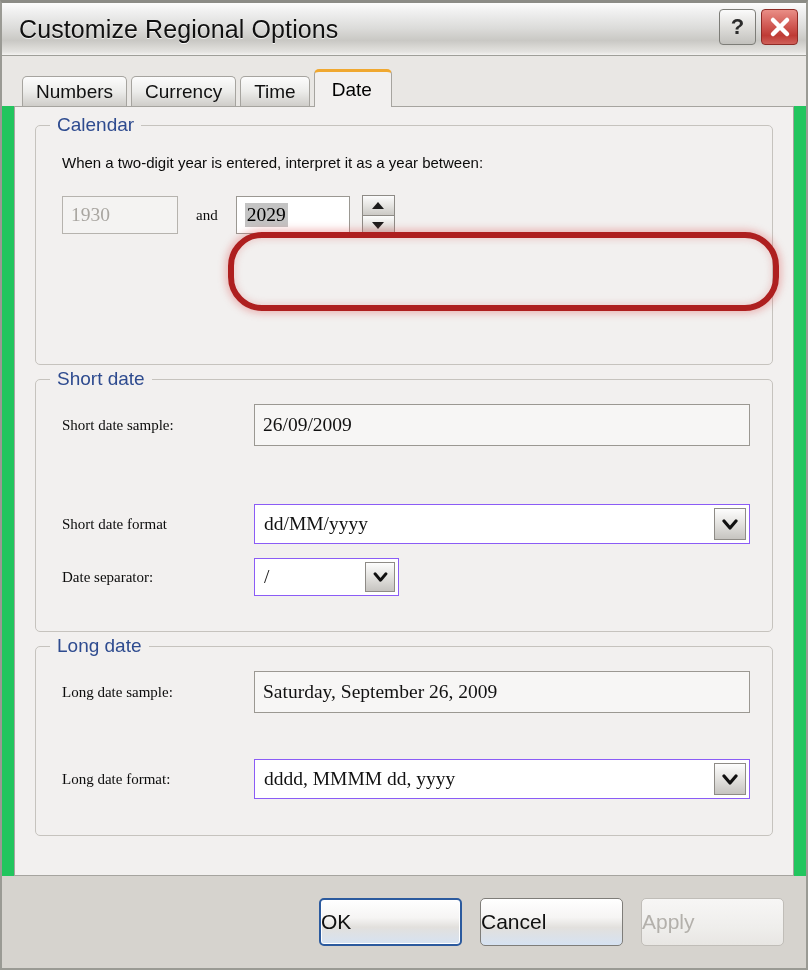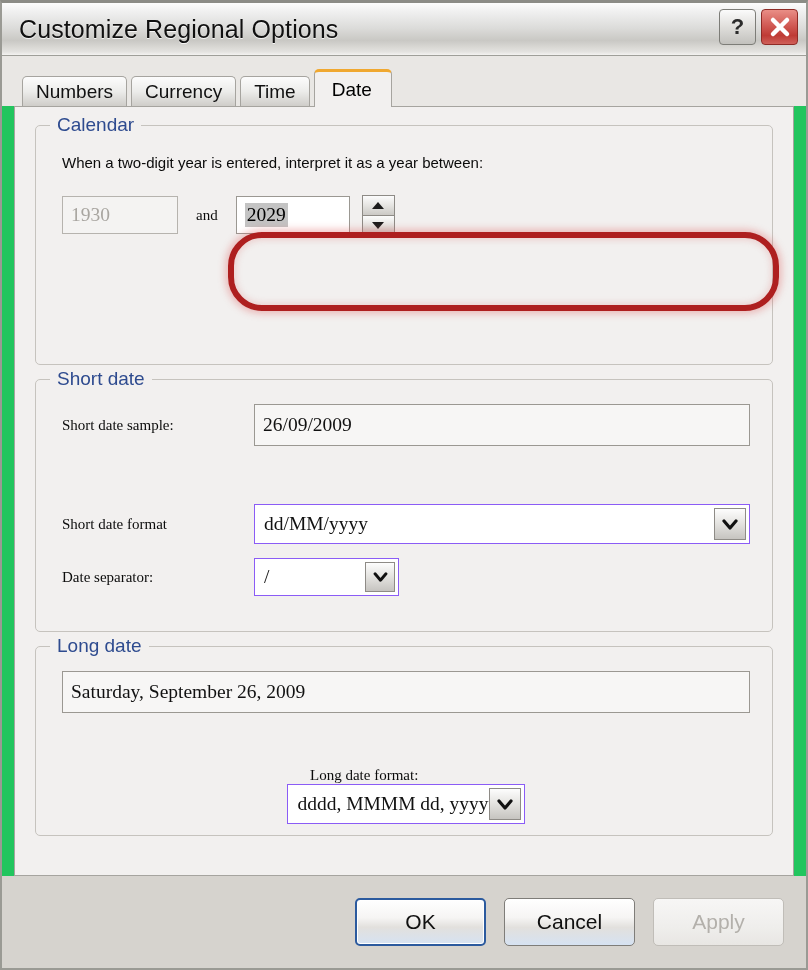--- a/index.html
+++ b/index.html
@@ -251,31 +251,30 @@
     flex: 0 0 auto;
     height: 92px;
     display: flex;
     align-items: center;
     justify-content: flex-end;
     padding-right: 22px;
     gap: 18px;
     background: #d6d3ce;
   }
   .btn {
-    width: 131px;
+    width: 143px;
     height: 48px;
     box-sizing: border-box;
     font-size: 21px;
     color: #101010;
     border: 1px solid #7f7d79;
     border-radius: 5px;
     background: linear-gradient(to bottom,#ffffff 0%,#f6f5f4 40%,#e2e0dd 62%,#d6e2f2 100%);
     display: flex;
     align-items: center;
-    justify-content: center;
     font-family: "Liberation Sans", sans-serif;
   }
   .btn.default {
     border: 2px solid #2c5a9e;
     box-shadow: inset 0 0 0 1px #ffffff;
   }
   .btn.disabled {
     color: #b3b0ab;
     border: 1px solid #c0bdb8;
     background: linear-gradient(to bottom,#f7f6f5 0%,#efeeec 60%,#e8e6e3 100%);
@@ -377,26 +376,27 @@
             </svg>
           </div>
         </div>
       </div>
     </div>
 
     <div class="group" id="group-longdate">
       <div class="group-legend">Long date</div>
 
       <div class="row" style="position:absolute; left:26px; top:24px; right:22px;">
+        <div class="lbl" style="width:192px;">Long date sample:</div>
         <div class="textbox readonly" style="flex:1 1 auto; height:42px;">
           <span>Saturday, September 26, 2009</span>
         </div>
       </div>
 
-      <div class="row" style="position:absolute; left:26px; top:120px; right:22px;flex-direction:column;">
+      <div class="row" style="position:absolute; left:26px; top:112px; right:22px;">
         <div class="lbl" style="width:192px;">Long date format:</div>
         <div class="combo" style="flex:1 1 auto;">
           <div class="combo-text">dddd, MMMM dd, yyyy</div>
           <div class="combo-arrow">
             <svg width="16" height="11" viewBox="0 0 16 11" aria-hidden="true">
               <path d="M2 2 L8 9 L14 2" stroke="#111" stroke-width="3.2" fill="none" stroke-linecap="round" stroke-linejoin="round"></path>
             </svg>
           </div>
         </div>
       </div>

